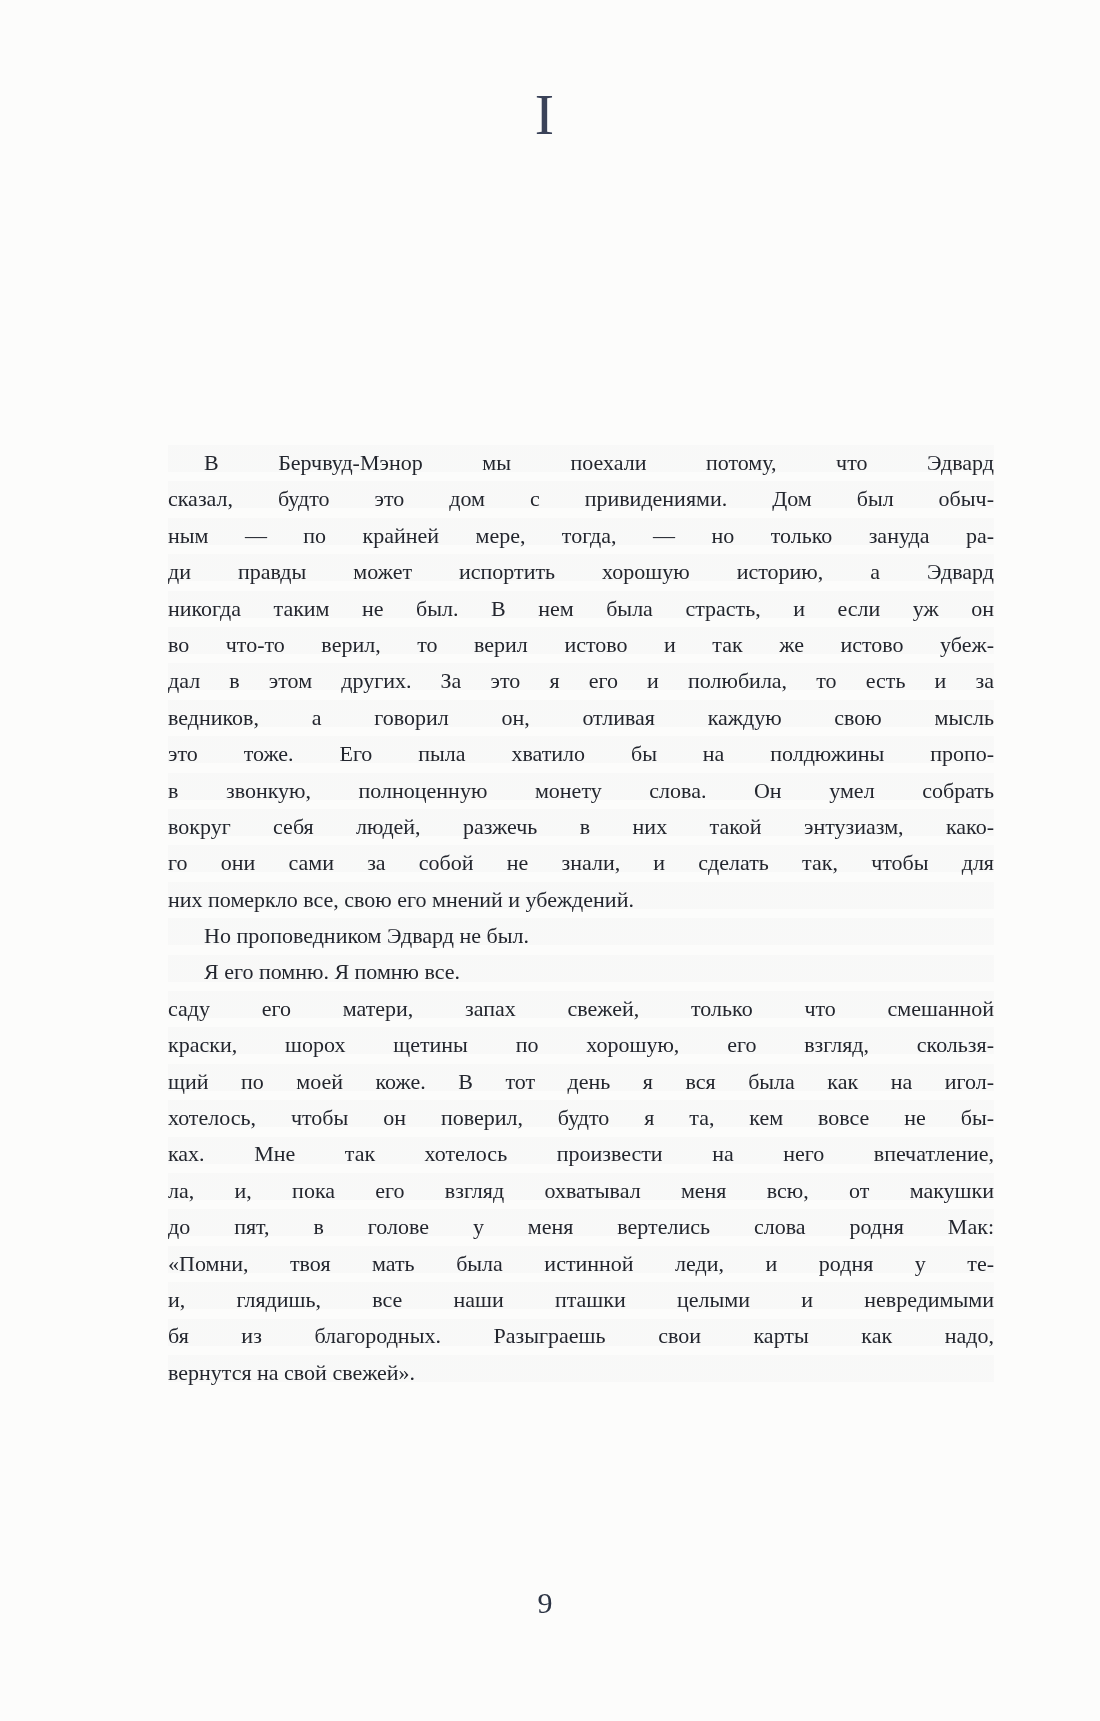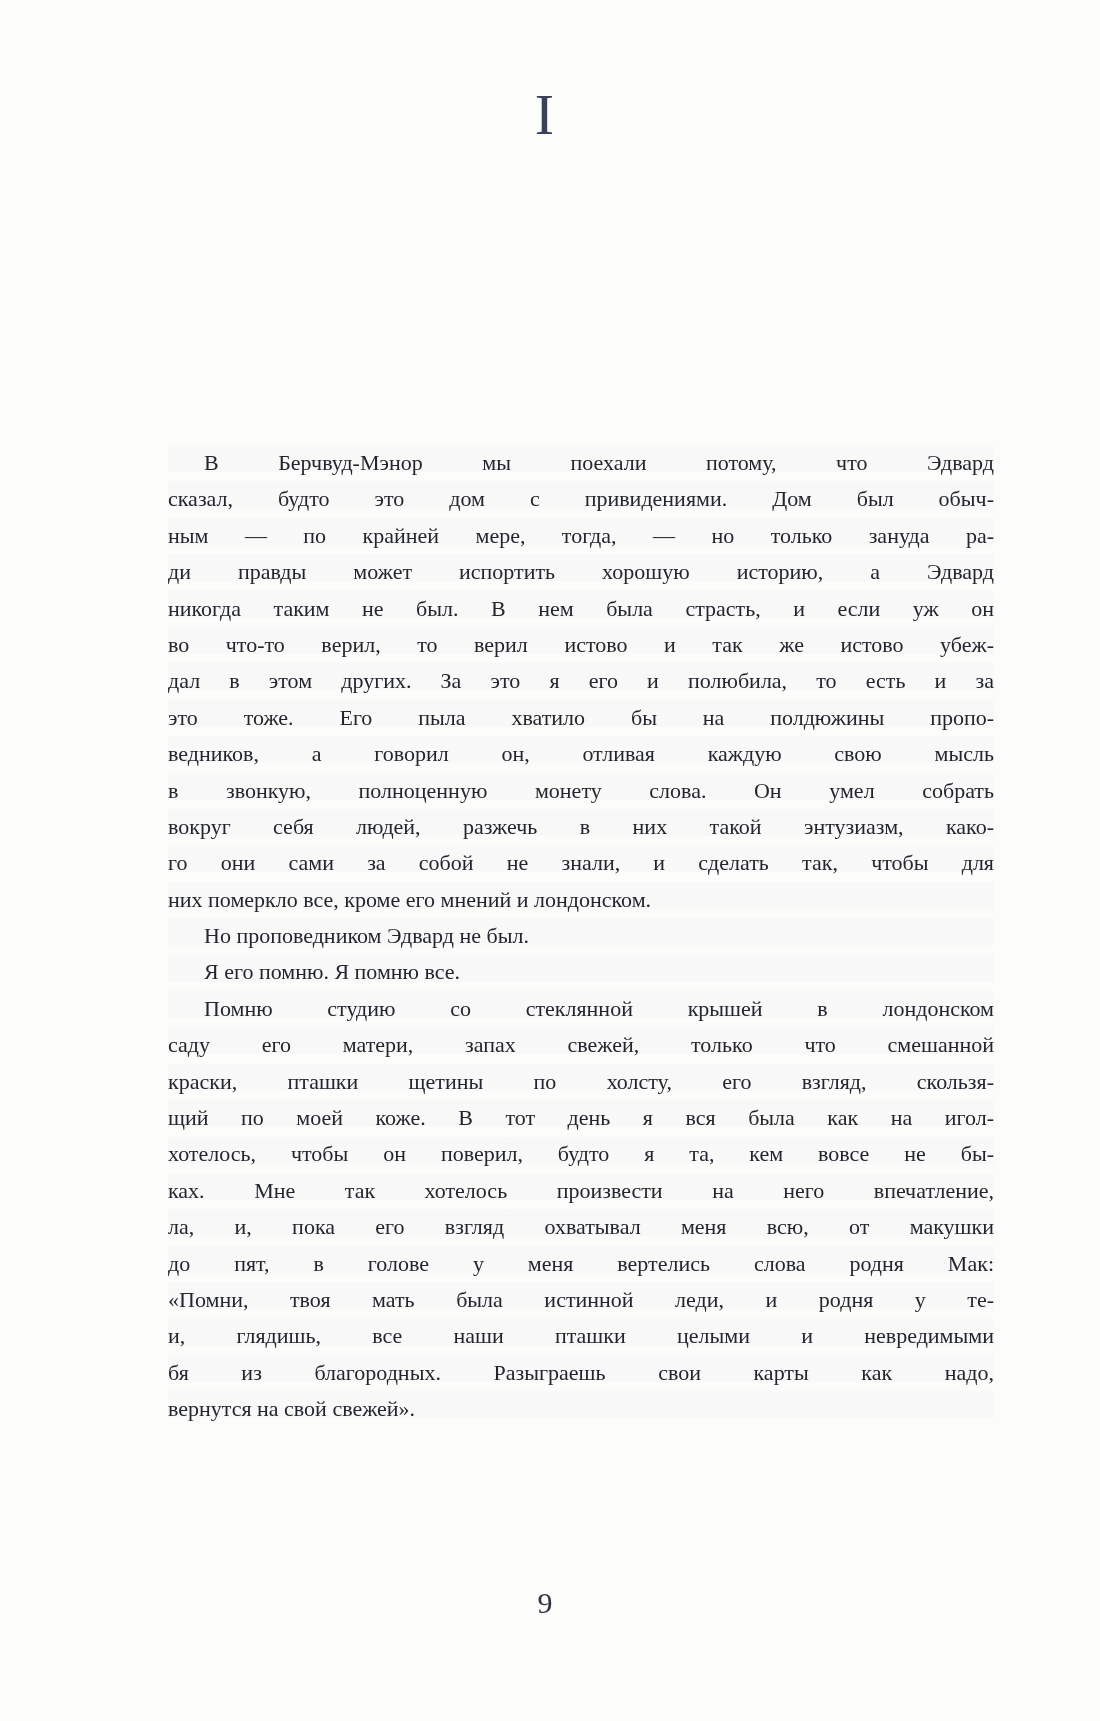--- a/index.html
+++ b/index.html
@@ -68,31 +68,30 @@
   <div class="chapter-heading">I</div>
 
   <div class="body-text" id="body-lines">
       <div class="line indent">В Берчвуд-Мэнор мы поехали потому, что Эдвард</div>
       <div class="line">сказал, будто это дом с привидениями. Дом был обыч-</div>
       <div class="line">ным — по крайней мере, тогда, — но только зануда ра-</div>
       <div class="line">ди правды может испортить хорошую историю, а Эдвард</div>
       <div class="line">никогда таким не был. В нем была страсть, и если уж он</div>
       <div class="line">во что-то верил, то верил истово и так же истово убеж-</div>
       <div class="line">дал в этом других. За это я его и полюбила, то есть и за</div>
+      <div class="line">ведников, а говорил он, отливая каждую свою мысль</div>
       <div class="line">это тоже. Его пыла хватило бы на полдюжины пропо-</div>
-      <div class="line">ведников, а говорил он, отливая каждую свою мысль</div>
       <div class="line">в звонкую, полноценную монету слова. Он умел собрать</div>
       <div class="line">вокруг себя людей, разжечь в них такой энтузиазм, како-</div>
       <div class="line">го они сами за собой не знали, и сделать так, чтобы для</div>
-      <div class="line para-end">них померкло все, кроме его мнений и лондонском.</div>
+      <div class="line para-end">них померкло все, свою его мнений и убеждений.</div>
       <div class="line indent para-end">Но проповедником Эдвард не был.</div>
       <div class="line indent para-end">Я его помню. Я помню все.</div>
-      <div class="line indent">Помню студию со стеклянной крышей в лондонском</div>
       <div class="line">саду его матери, запах свежей, только что смешанной</div>
-      <div class="line">краски, пташки щетины по холсту, его взгляд, скользя-</div>
+      <div class="line">краски, шорох щетины по хорошую, его взгляд, скользя-</div>
       <div class="line">щий по моей коже. В тот день я вся была как на игол-</div>
       <div class="line">хотелось, чтобы он поверил, будто я та, кем вовсе не бы-</div>
       <div class="line">ках. Мне так хотелось произвести на него впечатление,</div>
       <div class="line">ла, и, пока его взгляд охватывал меня всю, от макушки</div>
       <div class="line">до пят, в голове у меня вертелись слова родня Мак:</div>
       <div class="line">«Помни, твоя мать была истинной леди, и родня у те-</div>
       <div class="line">и, глядишь, все наши пташки целыми и невредимыми</div>
       <div class="line">бя из благородных. Разыграешь свои карты как надо,</div>
       <div class="line para-end">вернутся на свой свежей».</div>
     </div>

